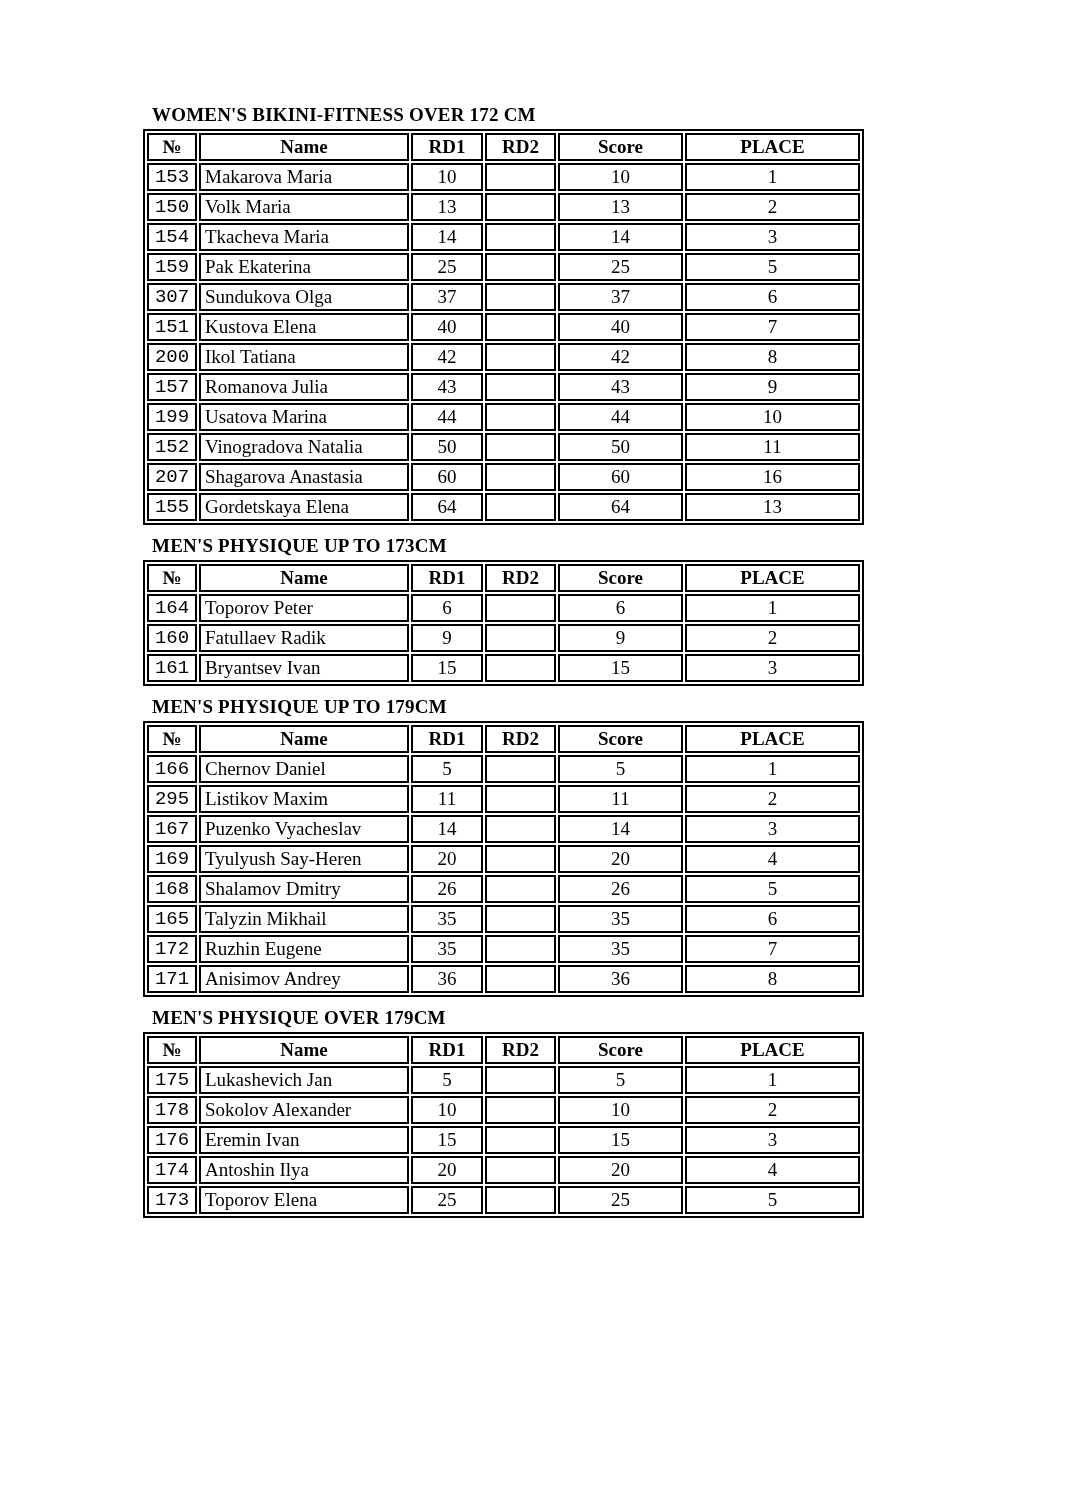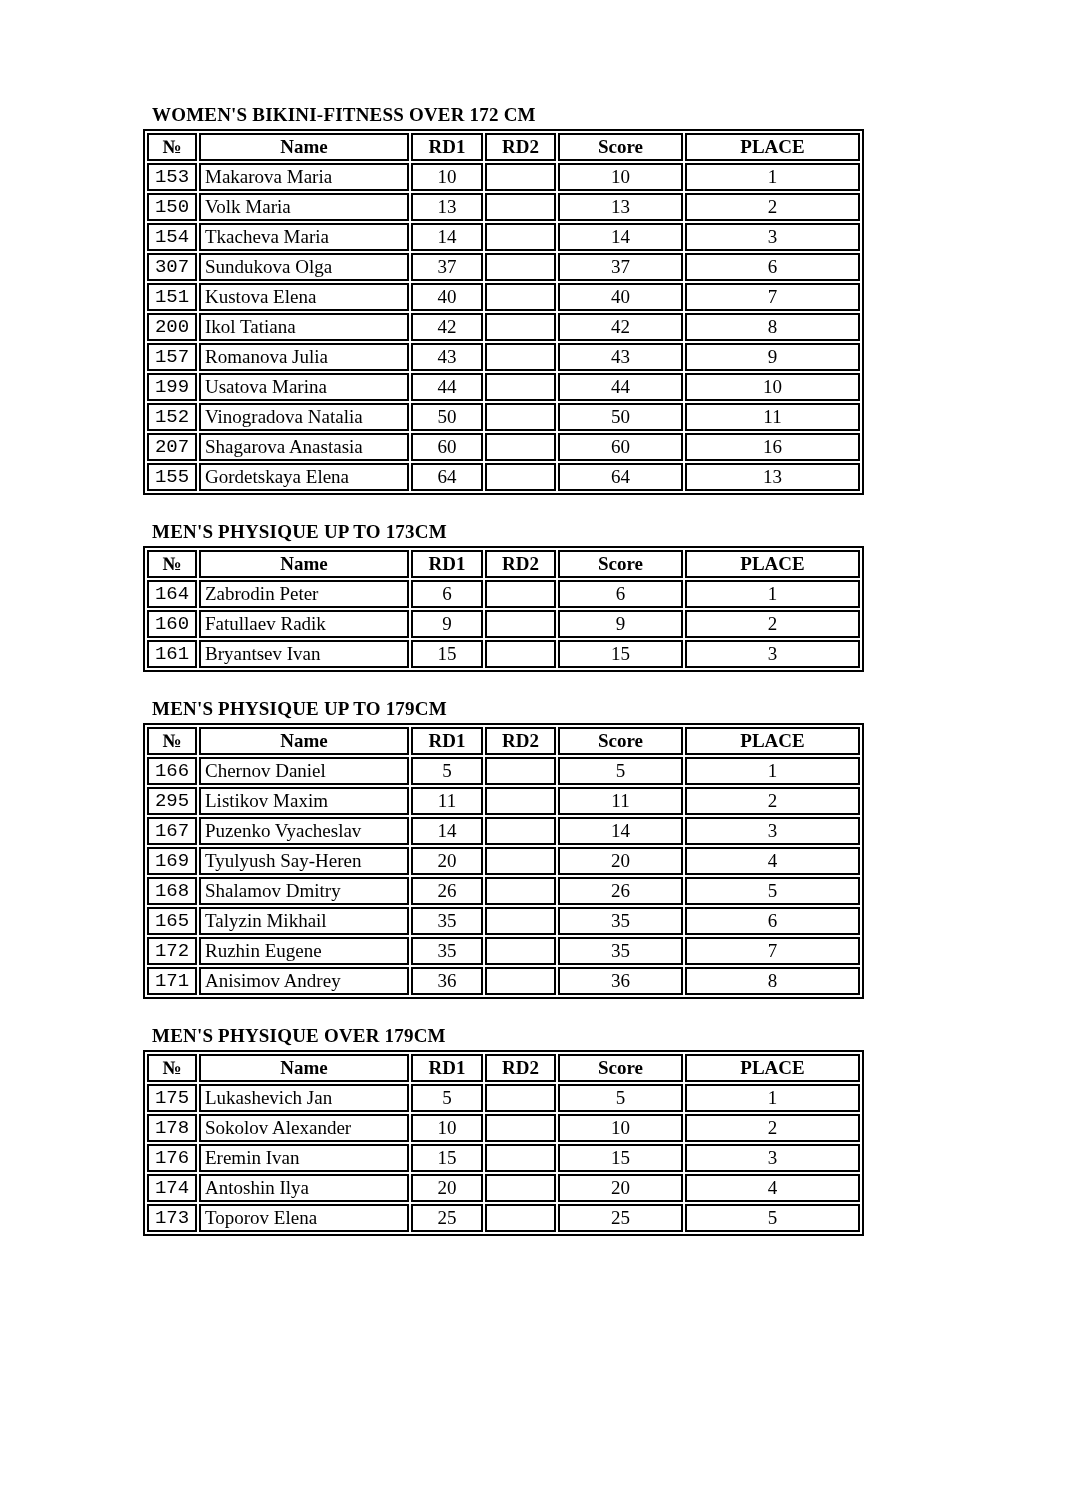--- a/index.html
+++ b/index.html
@@ -14,21 +14,21 @@
     color: #000000;
     overflow: hidden;
   }
   .page {
     padding: 104px 0 0 143px;
     box-sizing: border-box;
     width: 1068px;
     height: 1510px;
   }
   .table-block {
-    margin-bottom: 26px;
+    margin-bottom: 10px;
     width: 577px;
   }
   .table-title {
     font-size: 19px;
     font-weight: bold;
     margin: 0 0 3px 9px;
     letter-spacing: 0.2px;
     white-space: nowrap;
   }
   table.results {
@@ -114,20 +114,28 @@
   <tr>
     <td class="c-no">154</td>
     <td class="c-name">Tkacheva Maria</td>
     <td class="c-rd1">14</td>
     <td class="c-rd2"></td>
     <td class="c-score">14</td>
     <td class="c-place">3</td>
   </tr>
 
 
+  <tr>
+    <td class="c-no">159</td>
+    <td class="c-name">Pak Ekaterina</td>
+    <td class="c-rd1">25</td>
+    <td class="c-rd2"></td>
+    <td class="c-score">25</td>
+    <td class="c-place">5</td>
+  </tr>
 
   <tr>
     <td class="c-no">307</td>
     <td class="c-name">Sundukova Olga</td>
     <td class="c-rd1">37</td>
     <td class="c-rd2"></td>
     <td class="c-score">37</td>
     <td class="c-place">6</td>
   </tr>
 
@@ -214,21 +222,21 @@
           <th>Name</th>
           <th>RD1</th>
           <th>RD2</th>
           <th>Score</th>
           <th>PLACE</th>
         </tr>
       </thead>
       <tbody>
   <tr>
     <td class="c-no">164</td>
-    <td class="c-name">Zabrodin Peter</td>
+    <td class="c-name">Toporov Peter</td>
     <td class="c-rd1">6</td>
     <td class="c-rd2"></td>
     <td class="c-score">6</td>
     <td class="c-place">1</td>
   </tr>
 
   <tr>
     <td class="c-no">160</td>
     <td class="c-name">Fatullaev Radik</td>
     <td class="c-rd1">9</td>

